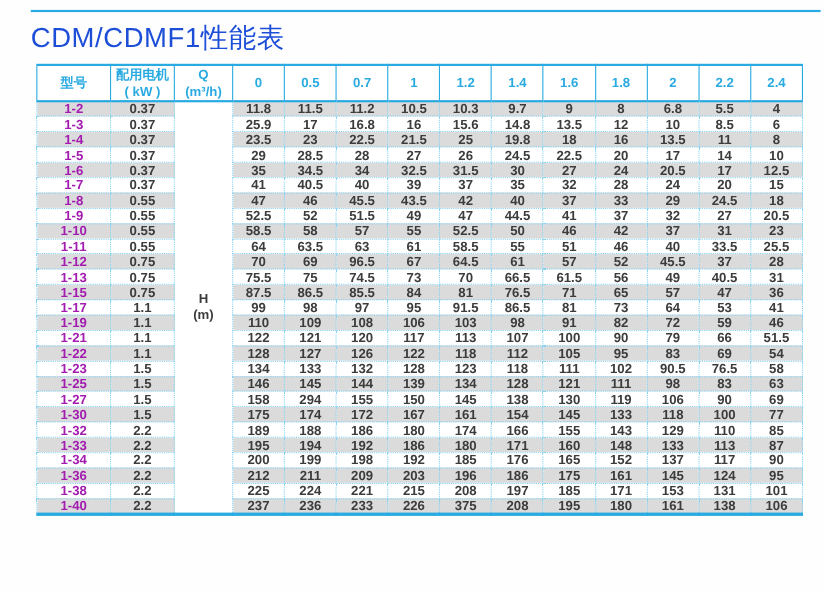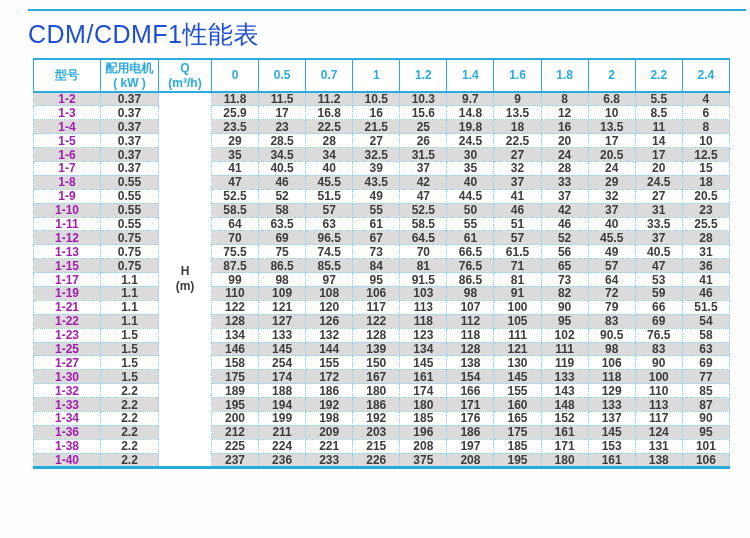--- a/index.html
+++ b/index.html
@@ -379,21 +379,21 @@
           <td class="val">121</td>
           <td class="val">111</td>
           <td class="val">98</td>
           <td class="val">83</td>
           <td class="val">63</td>
         </tr>
         <tr>
           <td class="model">1-27</td>
           <td class="kw">1.5</td>
           <td class="val">158</td>
-          <td class="val">254</td>
+          <td class="val">294</td>
           <td class="val">155</td>
           <td class="val">150</td>
           <td class="val">145</td>
           <td class="val">138</td>
           <td class="val">130</td>
           <td class="val">119</td>
           <td class="val">106</td>
           <td class="val">90</td>
           <td class="val">69</td>
         </tr>

